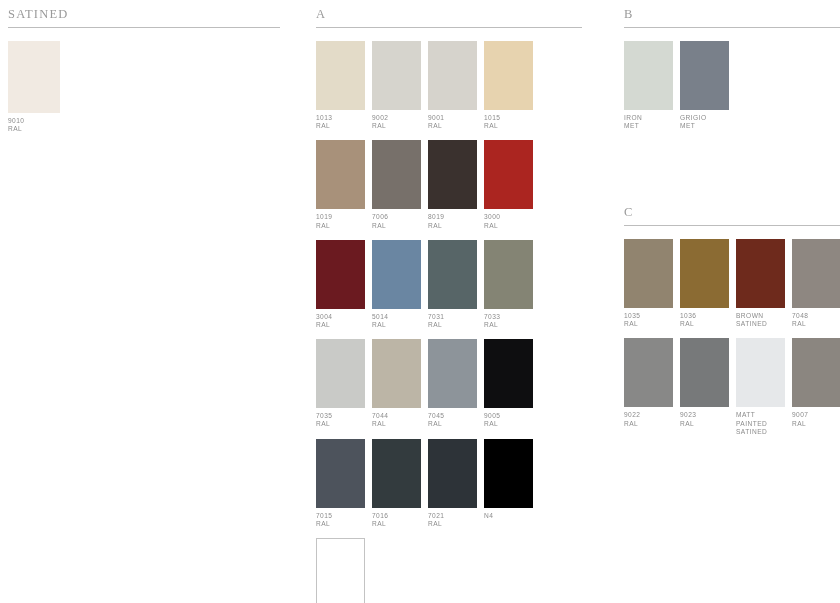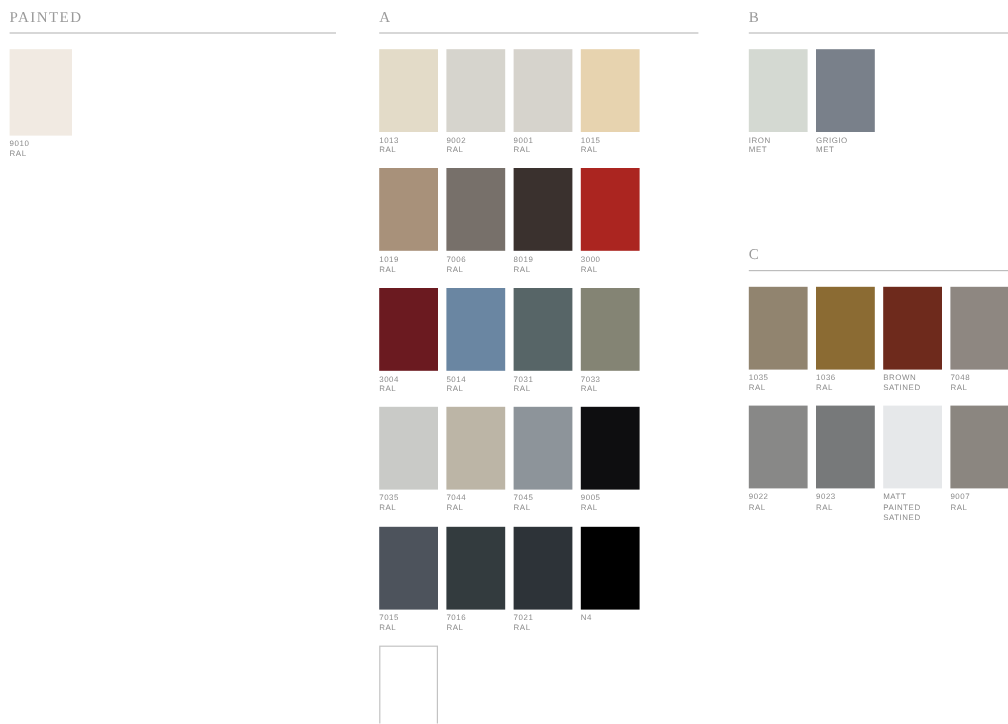--- a/index.html
+++ b/index.html
@@ -96,21 +96,21 @@
   #section-standard .swatch-chip { width: 52px; height: 72px; }
   #section-standard .swatch-cell { width: 52px; }
 </style>
 </head>
 <body>
 
 <div class="sheet">
 
   <div class="section" id="section-standard">
     <div class="section-head">
-      <div class="section-title">PAINTED</div>
+      <div class="section-title">SATINED</div>
       <div class="section-rule"></div>
     </div>
     <div class="swatch-grid">
         <div class="swatch-row">
           <div class="swatch-cell">
             <div class="swatch-chip" style="background: rgb(241, 234, 226);"></div>
             <div class="swatch-label">9010
 RAL</div>
           </div>
         </div>

